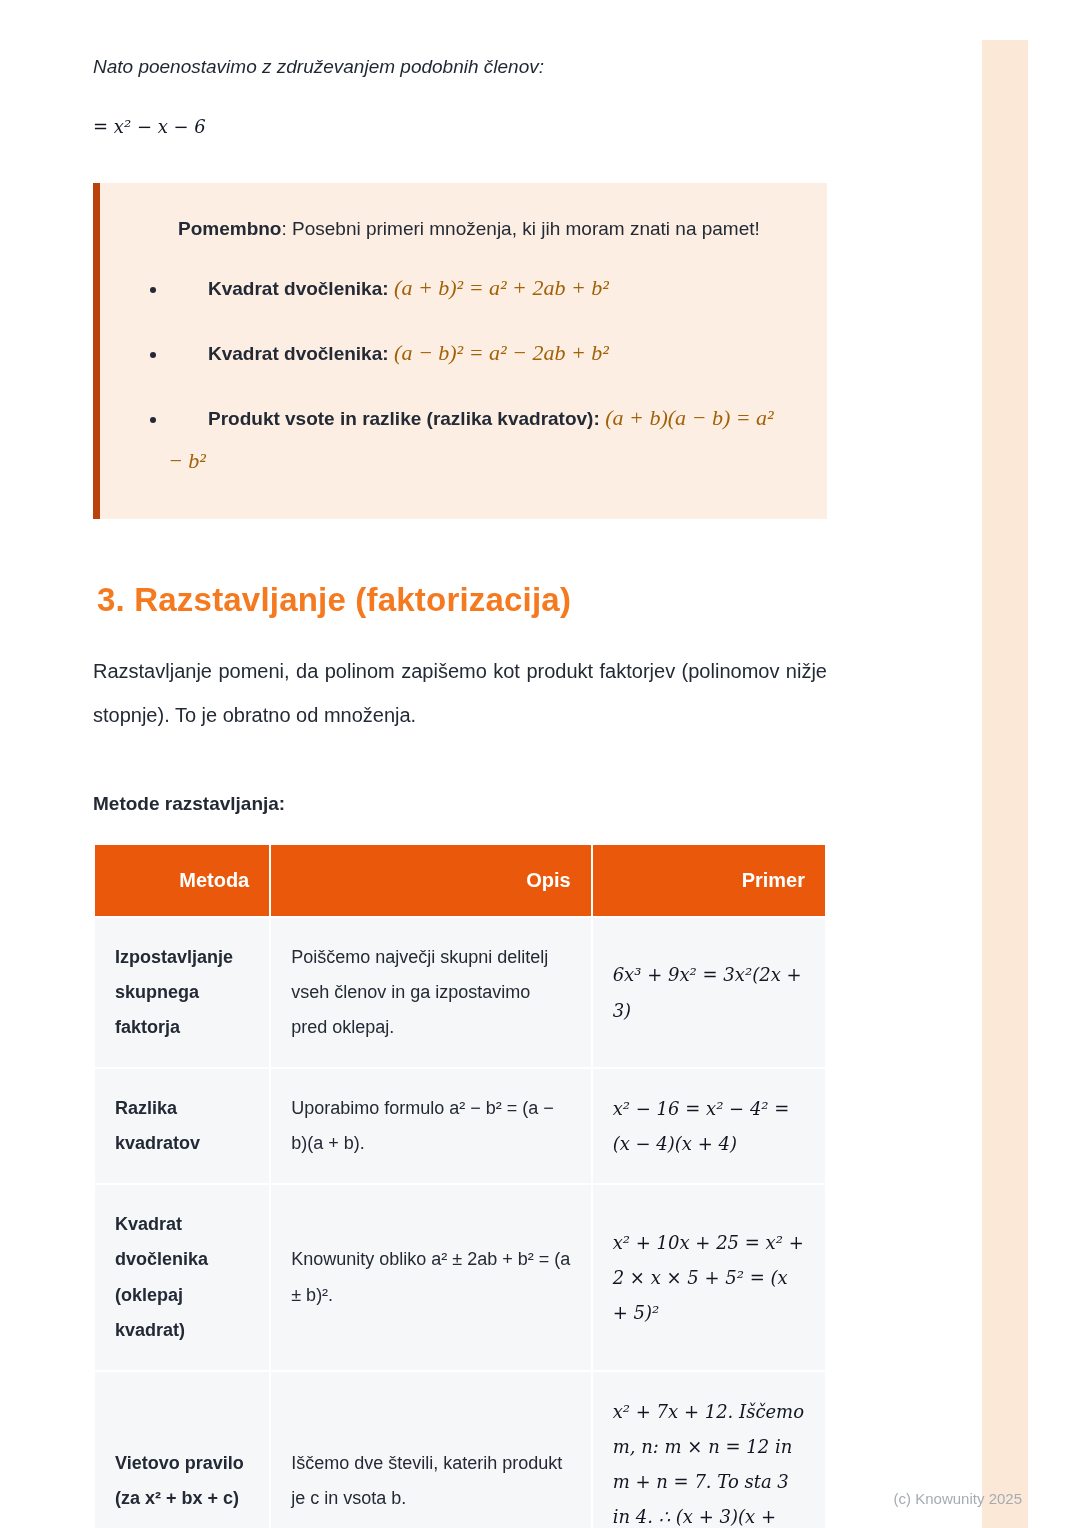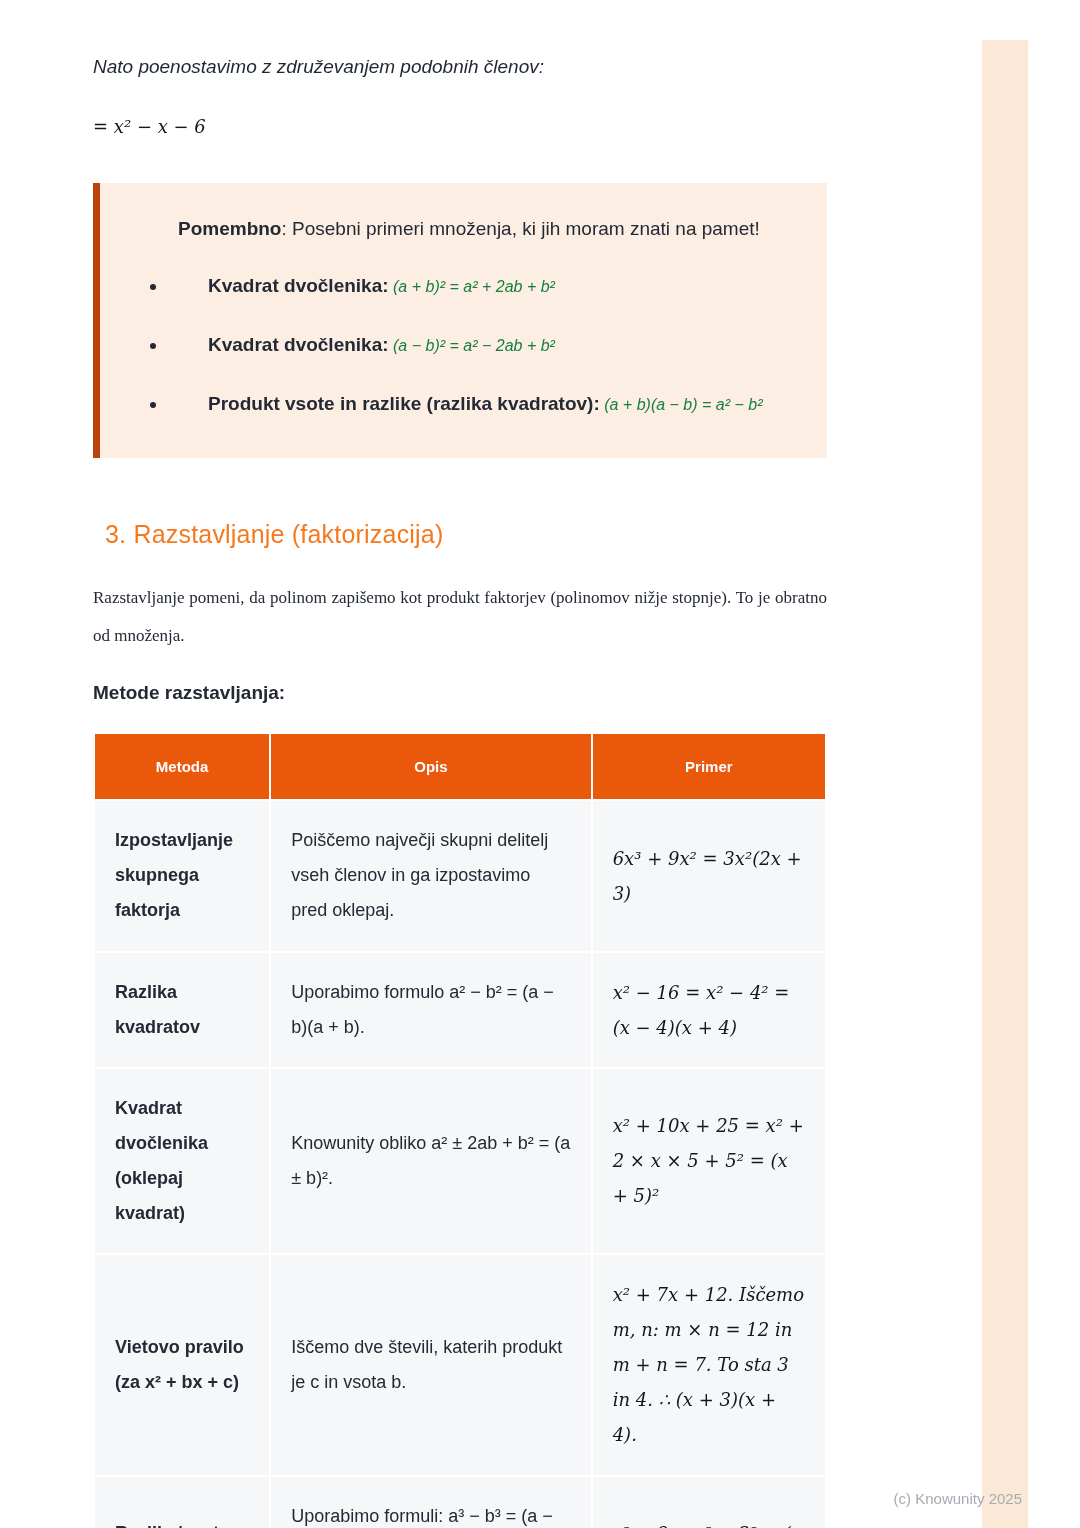--- a/index.html
+++ b/index.html
@@ -38,55 +38,54 @@
     margin-top: 46px;
     background: var(--callout_bg);
     border-left: 7px solid var(--callout_border);
     padding: 30px 38px 36px 38px;
   }
   .callout-title { font-size: 19px; line-height: 1.7; }
   .b { font-weight: bold; margin-left: 40px; }
   .callout ul { margin: 14px 0 0 0; padding-left: 30px; }
   .callout li { margin-top: 22px; font-size: 19px; line-height: 1.95; }
   .math {
-    font-family: Liberation Sans, sans-serif;
+    font-family: Liberation Serif, serif;
     font-style: italic;
-    font-size: 16px;
-    color: #15803d;
+    font-size: 22px;
+    color: #a16207;
   }
 
   .section-heading {
-    margin: 62px 0 0 12px;
-    font-size: 25px;
-    font-weight: normal;
+    margin: 62px 0 0 4px;
+    font-size: 33px;
+    font-weight: bold;
     color: var(--heading);
     letter-spacing: 0.2px;
   }
 
   .paragraph {
     margin-top: 30px;
-    font-size: 17px;
+    font-size: 20px;
     line-height: 2.2;
     text-align: justify;
-    font-family: Liberation Serif, serif;
   }
 
-  .subheading { margin-top: 28px; font-weight: bold; font-size: 19px; }
+  .subheading { margin-top: 56px; font-weight: bold; font-size: 19px; }
 
   table.methods {
     width: 100%;
     margin-top: 28px;
     border-collapse: separate;
     border-spacing: 2px;
   }
   table.methods th {
     background: var(--accent);
     color: #ffffff;
-    text-align: center;
-    font-size: 15px;
+    text-align: right;
+    font-size: 20px;
     font-weight: bold;
     padding: 24px 20px;
   }
   table.methods td {
     background: var(--row_bg);
     padding: 22px 20px;
     font-size: 18px;
     line-height: 1.95;
     vertical-align: middle;
   }

